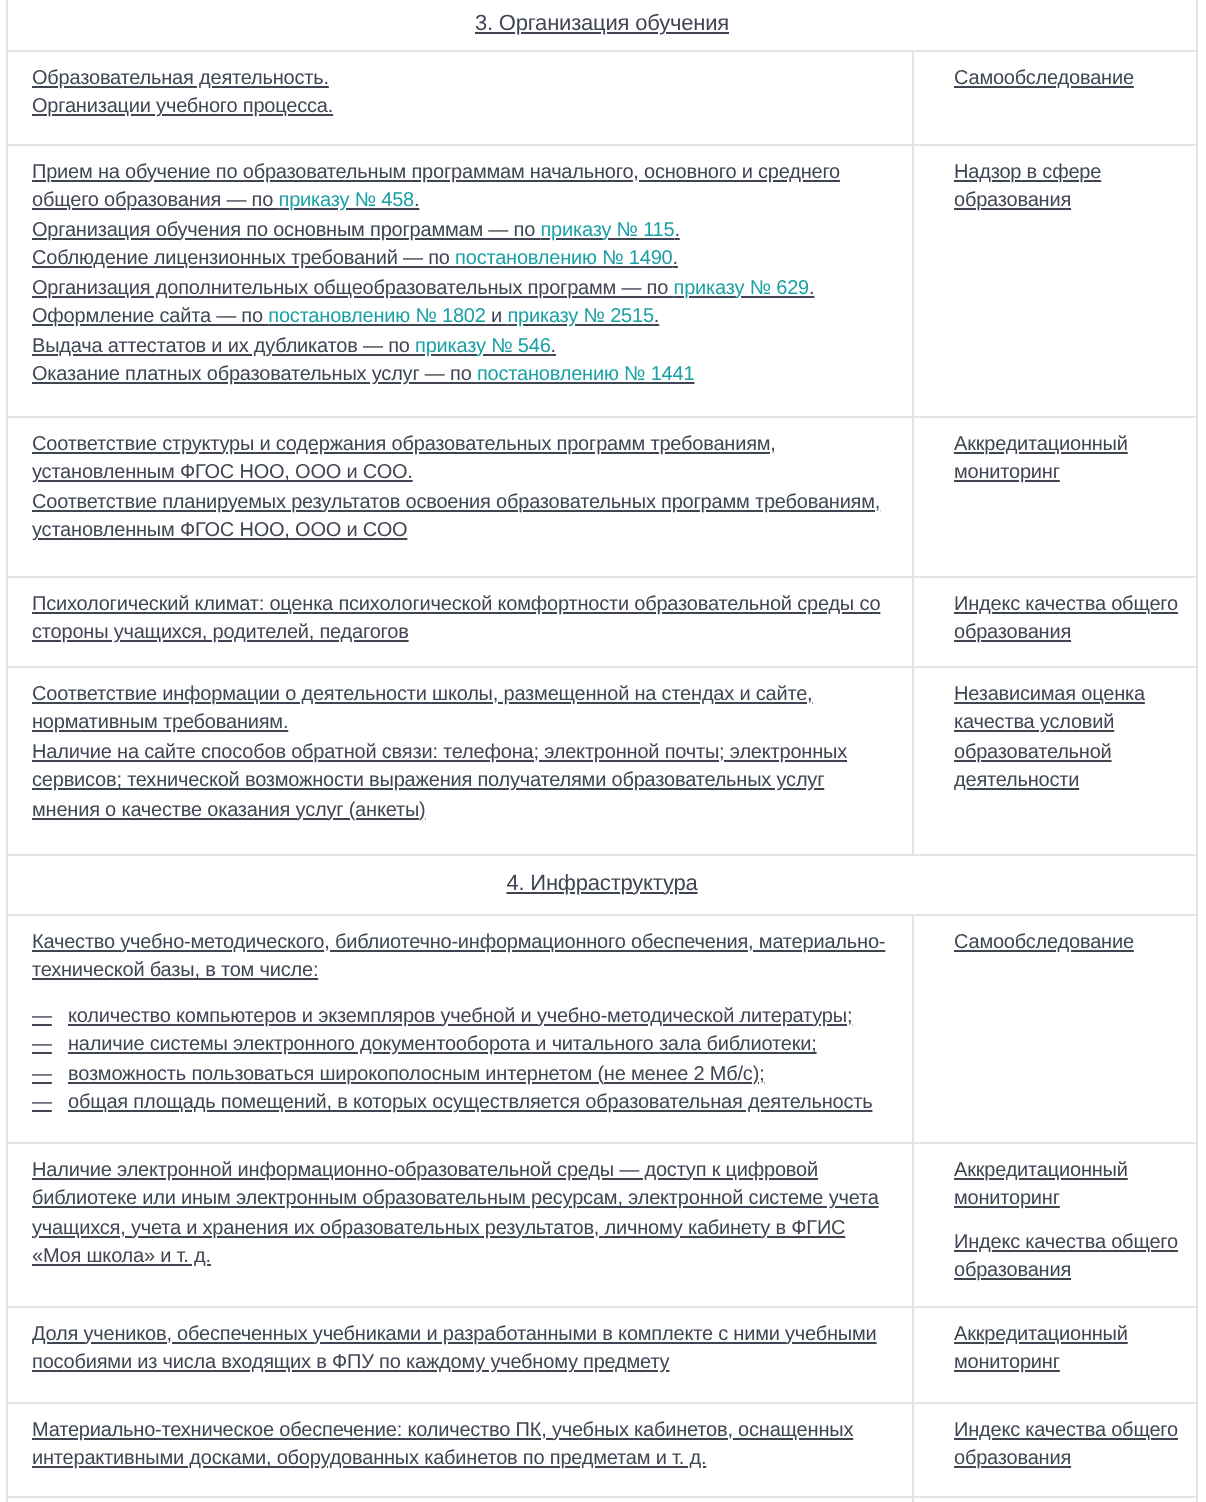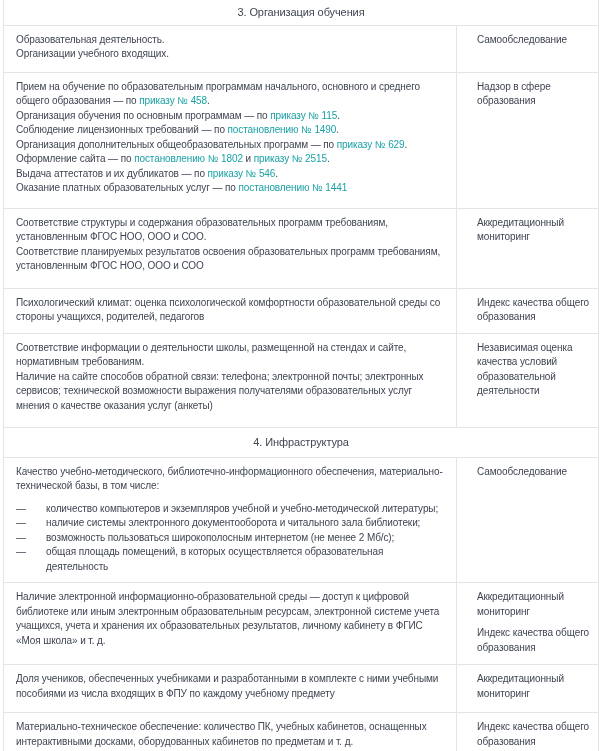--- a/index.html
+++ b/index.html
@@ -21,54 +21,54 @@
     letter-spacing:-0.1px;
     color:var(--text);
   }
   .wrap{padding-left:3px;}
   table.tbl{
     border-collapse:collapse;
     table-layout:fixed;
     width:595px;
     border-top-style:hidden; 
   }
-  td{border:1px solid var(--border);vertical-align:top;}
+  td{border:1px solid var(--border);vertical-align:top;text-decoration:underline;}
   td.section{
     text-align:center;
     vertical-align:middle;
     font-size:11px;
     padding:2px 8px;
   }
   .cell-left{padding:7px 8px 8px 12px;}
   .cell-right{padding:7px 6px 8px 20px;}
   .para{margin:0;}
   .bullet{display:flex;}
   .bullet-first{margin-top:8px;}
   .marker{flex:0 0 18px;}
-  .btext{flex:1 1 auto;margin-left:12px;}
+  .btext{flex:1 1 auto;}
   .link{color:var(--link);text-decoration:none;cursor:pointer;}
   .rpara+.rpara{margin-top:7px;}
 </style>
 </head>
 <body>
 
 <div class="wrap">
   <table class="tbl">
     <colgroup>
       <col style="width:453px">
       <col style="width:142px">
     </colgroup>
     <tbody id="tbody">
         <tr style="height: 25px;">
           <td colspan="2" class="section">3. Организация обучения</td>
         </tr>
         <tr style="height: 47px;">
           <td class="cell-left">
             <div class="para">Образовательная деятельность.</div>
-            <div class="para">Организации учебного входящих.</div>
+            <div class="para">Организации учебного процесса.</div>
           </td>
           <td class="cell-right">
             <div class="rpara">Самообследование</div>
           </td>
         </tr>
         <tr style="height: 136px;">
           <td class="cell-left">
             <div class="para">Прием на обучение по образовательным программам начального, основного и среднего общего образования — по <a class="link">приказу № 458</a>.</div>
             <div class="para">Организация обучения по основным программам — по <a class="link">приказу № 115</a>.</div>
             <div class="para">Соблюдение лицензионных требований — по <a class="link">постановлению № 1490</a>.</div>

